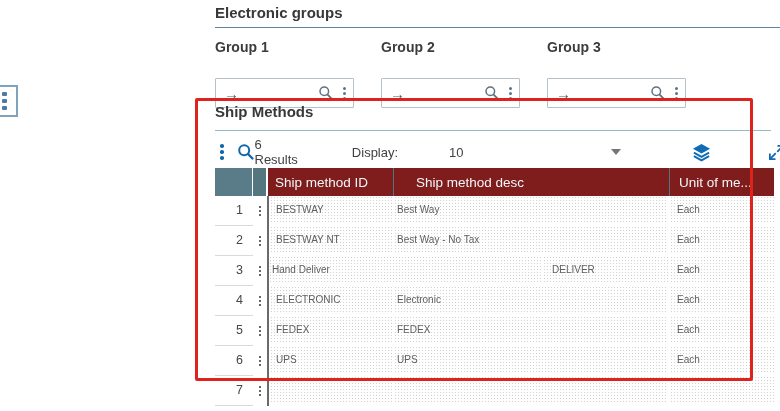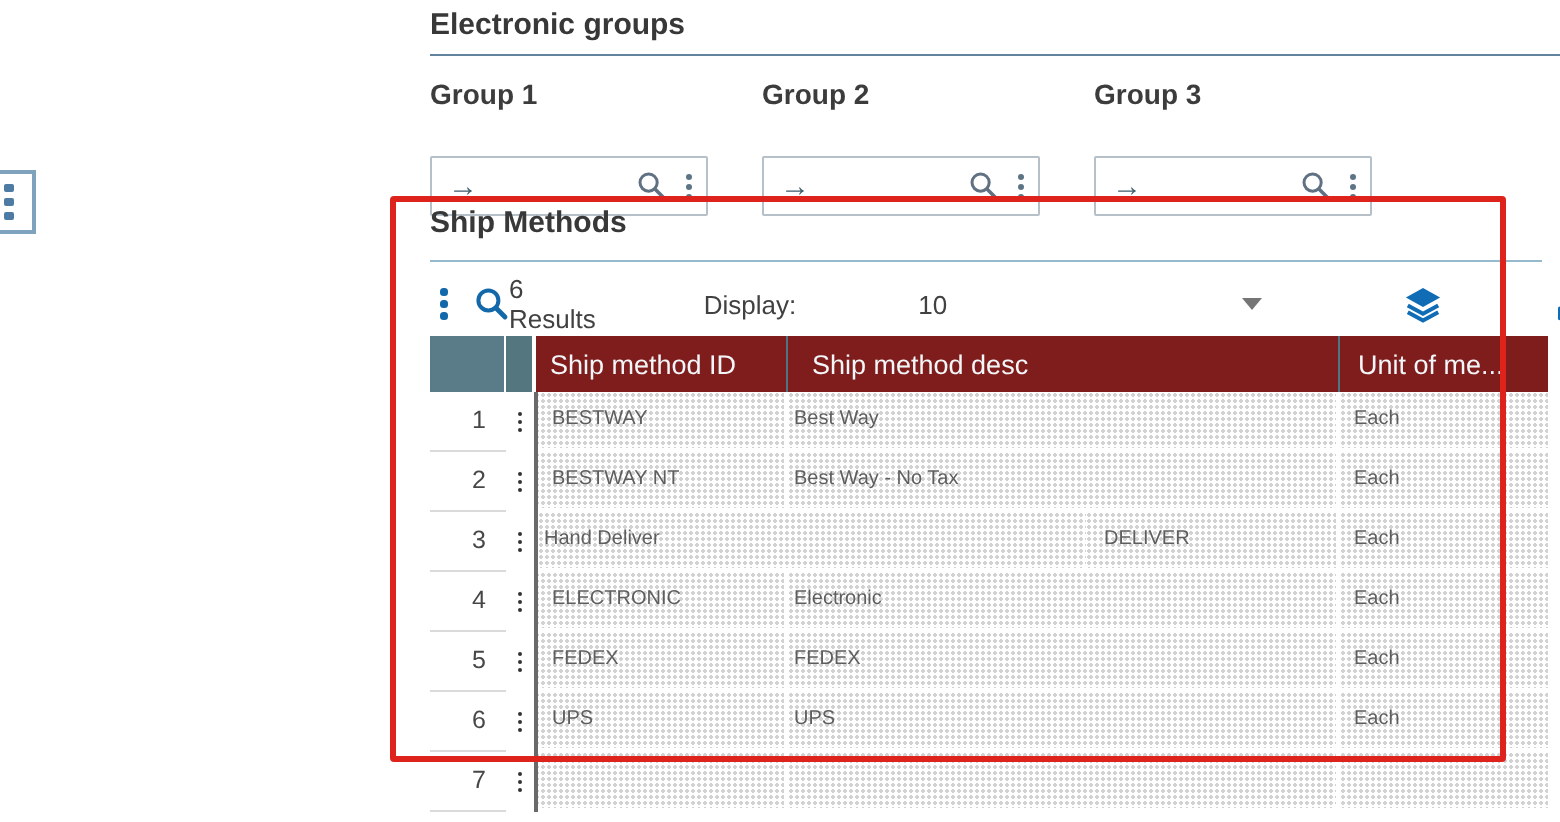--- a/index.html
+++ b/index.html
@@ -39,37 +39,37 @@
   
   .ship-panel{position:absolute;left:215px;top:100px;width:559px;height:311px;}
   .ship-title{position:absolute;left:0;top:3px;font-size:15px;font-weight:600;color:#383838;text-align:center;}
   .ship-underline{position:absolute;left:0;top:30px;width:556px;height:1px;background:#95bacd;}
   .toolbar{position:absolute;left:0;top:37px;width:100%;height:30px;display:flex;align-items:center;}
   .tb-kebab{margin-left:5px;width:14px;display:flex;justify-content:center;cursor:pointer;}
   .tb-search{margin-left:13px;cursor:pointer;display:flex;}
   .tb-right{margin-left:auto;display:flex;align-items:center;font-size:13px;color:#414141;gap:45px;}
   .tb-results{}
   .tb-display-label{margin-left:9px;}
-  .tb-display-value{margin-left:16px;}
+  .tb-display-value{margin-left:6px;}
   .tb-caret{
     margin-left:102px;width:0;height:0;
     border-left:5px solid transparent;border-right:5px solid transparent;border-top:6px solid #757575;
   }
   .tb-layers{margin-left:26px;display:flex;cursor:pointer;}
   .tb-expand{margin-left:12px;display:flex;cursor:pointer;}
   
   .grid{position:absolute;left:0;top:68px;width:559px;}
   .ghead{display:flex;height:28px;font-size:13.5px;color:#f2f6f8;}
   .h-select{width:37px;background:#5a7b88;}
   .h-gap1{width:1px;background:#fff;}
   .h-kebab{width:13px;background:#54767f;}
   .h-gap2{width:2px;background:#fff;}
   .h-col{background:#7f1d1d;display:flex;align-items:center;box-sizing:border-box;}
   .h-id{width:125px;padding-left:7px;}
-  .h-desc{width:276px;padding-left:12px;border-left:1px solid #4e7583;}
+  .h-desc{width:276px;padding-left:22px;border-left:1px solid #4e7583;}
   .h-unit{flex:1;padding-left:9px;border-left:1px solid #4e7583;white-space:nowrap;overflow:hidden;}
   .trow{display:flex;height:30px;}
   .cell-num{
     width:38px;box-sizing:border-box;background:#fff;border-bottom:1px solid #dadada;
     font-size:12.5px;color:#474747;text-align:right;padding-right:10px;line-height:29px;
   }
   .cell-kebab{width:14px;background:#fff;display:flex;align-items:center;justify-content:center;cursor:pointer;}
   .dotted{
     background-color:#fefefe;
     background-image:radial-gradient(circle,#d2d2d2 0.9px,transparent 1px);

